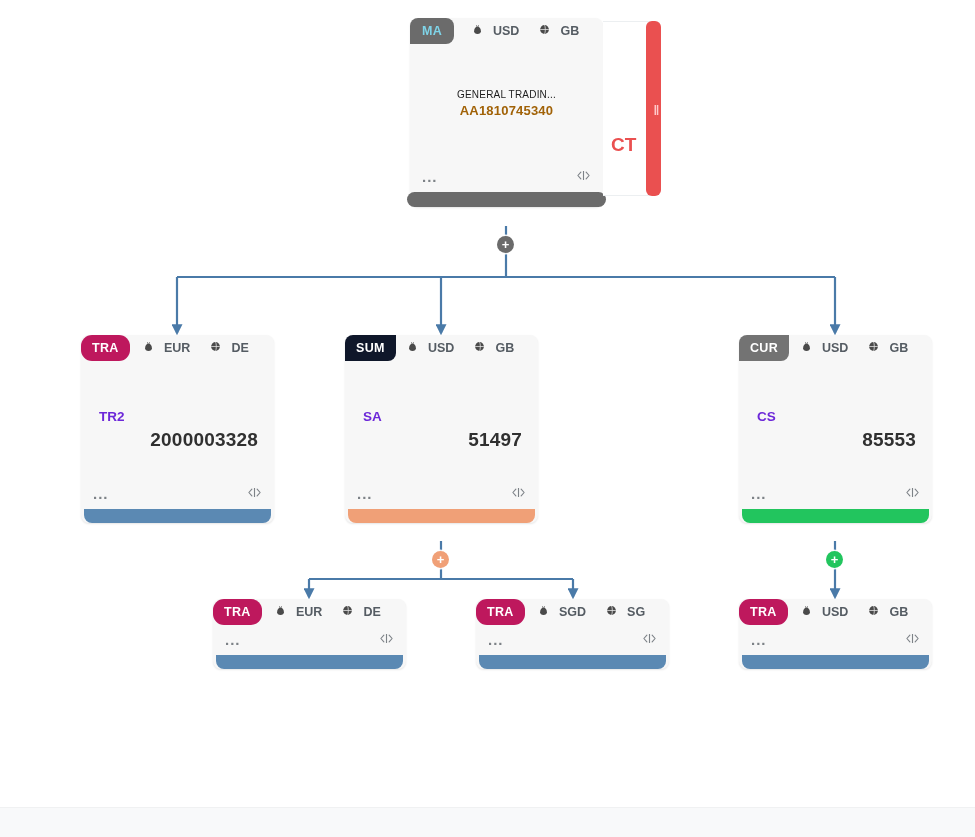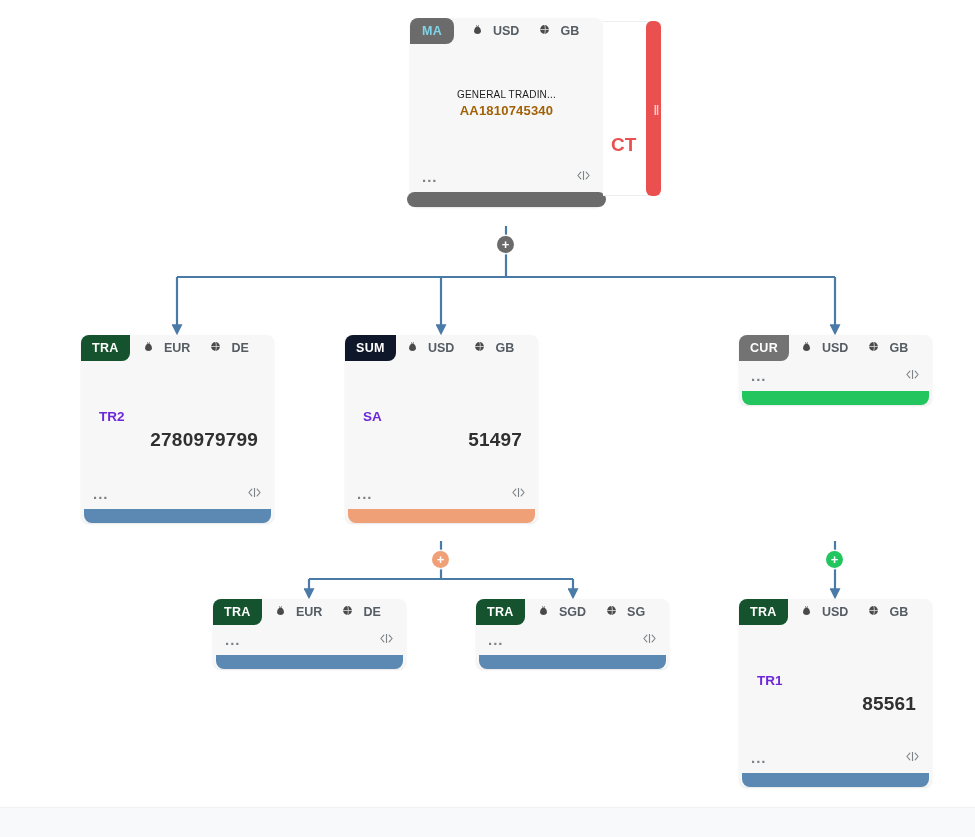--- a/index.html
+++ b/index.html
@@ -60,21 +60,21 @@
     align-items: center;
     justify-content: center;
     font-size: 12.5px;
     font-weight: bold;
     letter-spacing: .3px;
     color: #ffffff;
     white-space: nowrap;
     text-align: center;
   }
   .type-badge.ma   { background: #6b6b6b; color: #7fd4e8; border-radius: 8px 8px 8px 0; min-width: 44px; }
-  .type-badge.tra  { background: #14532d; }
+  .type-badge.tra  { background: #be185d; border-radius: 11px; }
   .type-badge.sum  { background: #0f172a; }
   .type-badge.cur  { background: #737373; }
 
   .meta-row {
     position: absolute;
     left: 62px; top: 0;
     height: 26px;
     display: flex;
     align-items: center;
     gap: 20px;
@@ -334,21 +334,21 @@
                 <circle cx="8" cy="8" r="6.4" fill="#4a4a4a"></circle>
                 <path d="M8 1.6c1.6 1.6 1.6 11.2 0 12.8M1.6 8h12.8" stroke="#e8e8e8" stroke-width="1.1" fill="none"></path>
               </svg>
           </span>
           <span>DE</span>
         </span>
       </div>
     </div>
     <div class="node-body">
       <div class="node-sub">TR2</div>
-      <div class="node-num">2780979799</div>
+      <div class="node-num">2000003328</div>
     </div>
     <div class="node-foot">
       <span class="dots-icon">...</span>
       <span>
         <svg width="15" height="15" viewBox="0 0 20 20">
             <path d="M6.5 5.5L2.5 10l4 4.5M13.5 5.5L17.5 10l-4 4.5" stroke="#7d8287" stroke-width="1.5" fill="none" stroke-linecap="round" stroke-linejoin="round"></path>
             <path d="M10 4v12" stroke="#7d8287" stroke-width="1.5"></path>
           </svg>
       </span>
     </div>
@@ -414,20 +414,24 @@
           <span class="ico">
             <svg width="11" height="11" viewBox="0 0 16 16">
                 <circle cx="8" cy="8" r="6.4" fill="#4a4a4a"></circle>
                 <path d="M8 1.6c1.6 1.6 1.6 11.2 0 12.8M1.6 8h12.8" stroke="#e8e8e8" stroke-width="1.1" fill="none"></path>
               </svg>
           </span>
           <span>GB</span>
         </span>
       </div>
     </div>
+    <div class="node-body">
+      <div class="node-sub">CS</div>
+      <div class="node-num">85553</div>
+    </div>
     <div class="node-foot">
       <span class="dots-icon">...</span>
       <span>
         <svg width="15" height="15" viewBox="0 0 20 20">
             <path d="M6.5 5.5L2.5 10l4 4.5M13.5 5.5L17.5 10l-4 4.5" stroke="#7d8287" stroke-width="1.5" fill="none" stroke-linecap="round" stroke-linejoin="round"></path>
             <path d="M10 4v12" stroke="#7d8287" stroke-width="1.5"></path>
           </svg>
       </span>
     </div>
     <div class="accent-bar cur"></div>
@@ -524,24 +528,20 @@
           <span class="ico">
             <svg width="11" height="11" viewBox="0 0 16 16">
                 <circle cx="8" cy="8" r="6.4" fill="#4a4a4a"></circle>
                 <path d="M8 1.6c1.6 1.6 1.6 11.2 0 12.8M1.6 8h12.8" stroke="#e8e8e8" stroke-width="1.1" fill="none"></path>
               </svg>
           </span>
           <span>GB</span>
         </span>
       </div>
     </div>
-    <div class="node-body">
-      <div class="node-sub">TR1</div>
-      <div class="node-num">85561</div>
-    </div>
     <div class="node-foot">
       <span class="dots-icon">...</span>
       <span>
         <svg width="15" height="15" viewBox="0 0 20 20">
             <path d="M6.5 5.5L2.5 10l4 4.5M13.5 5.5L17.5 10l-4 4.5" stroke="#7d8287" stroke-width="1.5" fill="none" stroke-linecap="round" stroke-linejoin="round"></path>
             <path d="M10 4v12" stroke="#7d8287" stroke-width="1.5"></path>
           </svg>
       </span>
     </div>
     <div class="accent-bar tra"></div>

